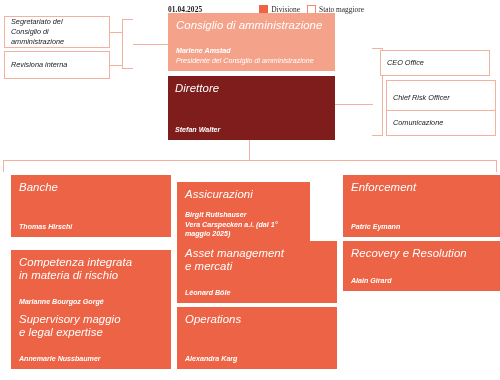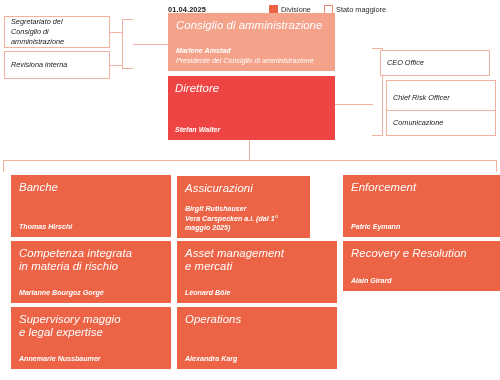--- a/index.html
+++ b/index.html
@@ -21,22 +21,23 @@
 
   
   .legend {
     position: absolute;
     top: 2px;
     left: 168px;
     width: 332px;
     height: 14px;
     display: flex;
     align-items: center;
-    gap: 13px;
+    gap: 7px;
     font-size: 7.4px;
+    font-family: Liberation Serif, serif;
   }
   .legend-date {
     font-weight: bold;
     color: #1a1a1a;
     letter-spacing: 0.1px;
   }
   .legend-item {
     display: flex;
     align-items: center;
     gap: 3px;
@@ -109,21 +110,21 @@
     font-weight: bold;
   }
   .unit-sub {
     font-size: 7.1px;
     line-height: 9.4px;
     color: #ffffff;
     font-weight: normal;
   }
 
   .board       { background: #f5a28b; }
-  .director    { background: #ef4444; padding-left: 7px; }
+  .director    { background: #7f1d1d; padding-left: 7px; }
   .division    { background: #ec6346; margin-left: 8px; }
 </style>
 </head>
 <body>
 
 <div id="chart">
 
   <div class="legend">
     <span class="legend-date">01.04.2025</span>
     <span class="legend-item first">
@@ -189,40 +190,40 @@
 
   <div class="box unit-box division" style="left:3px; top:175px; width:160px; height:62px;">
     <div class="unit-title">
       <span>Banche</span>
     </div>
     <div>
       <div class="unit-people">Thomas Hirschi</div>
     </div>
   </div>
 
-  <div class="box unit-box division" style="left:169px; top:176px; width:133px; height:62px;">
+  <div class="box unit-box division" style="left:169px; top:182px; width:133px; height:62px;">
     <div class="unit-title">
       <span>Assicurazioni</span>
     </div>
     <div>
       <div class="unit-people">Birgit Rutishauser</div>
       <div class="unit-people">Vera Carspecken a.i. (dal 1° maggio 2025)</div>
     </div>
   </div>
 
   <div class="box unit-box division" style="left:335px; top:175px; width:162px; height:62px;">
     <div class="unit-title">
       <span>Enforcement</span>
     </div>
     <div>
       <div class="unit-people">Patric Eymann</div>
     </div>
   </div>
 
-  <div class="box unit-box division" style="left:3px; top:241px; width:160px; height:62px;">
+  <div class="box unit-box division" style="left:3px; top:250px; width:160px; height:62px;">
     <div class="unit-title">
       <span>Competenza integrata</span><br>
       <span>in materia di rischio</span>
     </div>
     <div>
       <div class="unit-people">Marianne Bourgoz Gorgé</div>
     </div>
   </div>
 
   <div class="box unit-box division" style="left:169px; top:241px; width:160px; height:62px;">

